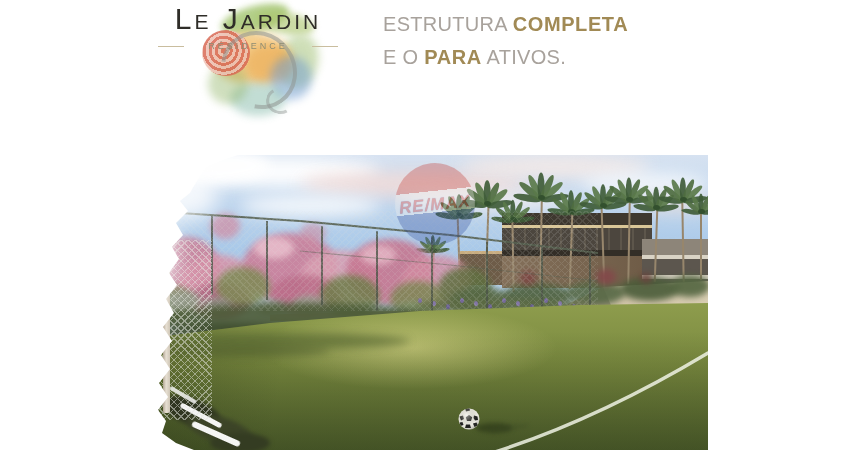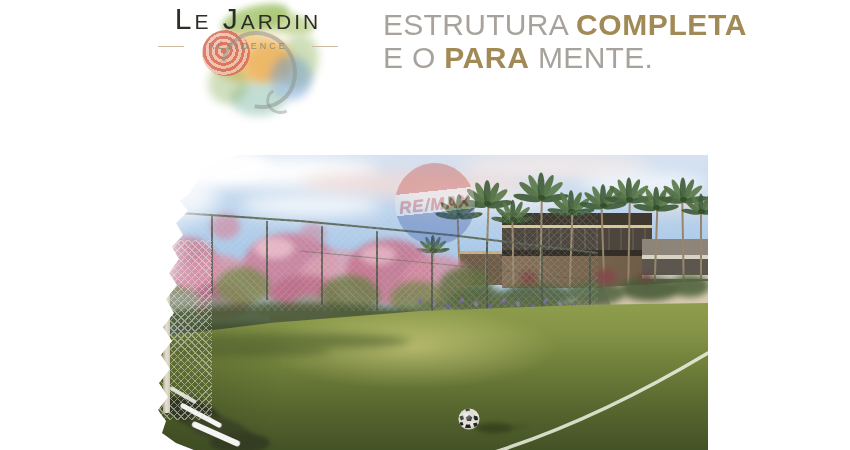--- a/index.html
+++ b/index.html
@@ -18,21 +18,21 @@
     border-top-color:transparent; border-right-color:transparent; transform:rotate(15deg); }
   #logo-spiral { position:absolute; left:52px; top:26px; width:48px; height:46px; border-radius:50%;
     background:repeating-radial-gradient(circle at 45% 45%, #d96a56 0 3px, #eec0b4 3px 6px);
     opacity:.85; filter:blur(.4px); }
   #logo-name { position:relative; font-family:Liberation Sans, sans-serif;
     font-variant:small-caps; font-size:30px; letter-spacing:3px; color:#2f2d28; line-height:30px; }
   #logo-sub { position:relative; margin-top:7px; display:flex; align-items:center; justify-content:center; gap:24px; }
   #logo-sub .rule { width:26px; height:1px; background:#c9bd9e; }
   #logo-sub .txt { font-size:9px; letter-spacing:3px; color:#8e8c72; }
 
-  #headline { position:absolute; left:383px; top:8px; font-size:30px; line-height:33px;
+  #headline { position:absolute; left:383px; top:8px; font-size:20px; line-height:33px;
     letter-spacing:.3px; color:#a8a29c; font-weight:400; white-space:nowrap; }
   #headline b { font-weight:700; color:#a18a55; letter-spacing:.6px; }
 
   
   #photo { position:absolute; left:150px; top:155px; width:558px; height:295px; overflow:hidden; }
   #sky { position:absolute; inset:0;
     background:linear-gradient(180deg,#d6e2f1 0%,#a9c9e9 32%,#c3dbf1 58%,#edf1f2 78%,#f7eedd 100%); }
   #sun-glow { position:absolute; left:462px; top:86px; width:120px; height:64px; border-radius:50%;
     background:radial-gradient(ellipse, rgba(252,233,200,.9), rgba(252,233,200,0) 70%); filter:blur(6px); }
 
@@ -123,21 +123,21 @@
   <div id="logo-name">Le Jardin</div>
   <div id="logo-sub">
     <span class="rule"></span>
     <span class="txt">RÉSIDENCE</span>
     <span class="rule"></span>
   </div>
 </div>
 
 <div id="headline">
   <div><span>ESTRUTURA </span><b>COMPLETA</b></div>
-  <div><span>E O </span><b>PARA</b><span> MENTE.</span></div>
+  <div><span>E O </span><b>PARA</b><span> ATIVOS.</span></div>
 </div>
 
 <div id="photo">
   <div id="sky"></div>
   <div id="clouds">
       <div style="position: absolute; left: 30px; top: 2px; width: 200px; height: 30px; background: rgb(255, 255, 255); opacity: 0.95; border-radius: 50%; filter: blur(8px);"></div>
       <div style="position: absolute; left: 150px; top: 16px; width: 230px; height: 26px; background: rgb(243, 220, 216); opacity: 0.85; border-radius: 50%; filter: blur(8px);"></div>
       <div style="position: absolute; left: 310px; top: 0px; width: 190px; height: 24px; background: rgb(248, 235, 230); opacity: 0.8; border-radius: 50%; filter: blur(8px);"></div>
       <div style="position: absolute; left: 430px; top: 18px; width: 130px; height: 22px; background: rgb(255, 255, 255); opacity: 0.75; border-radius: 50%; filter: blur(8px);"></div>
       <div style="position: absolute; left: 250px; top: 36px; width: 180px; height: 20px; background: rgb(253, 244, 240); opacity: 0.7; border-radius: 50%; filter: blur(8px);"></div>

